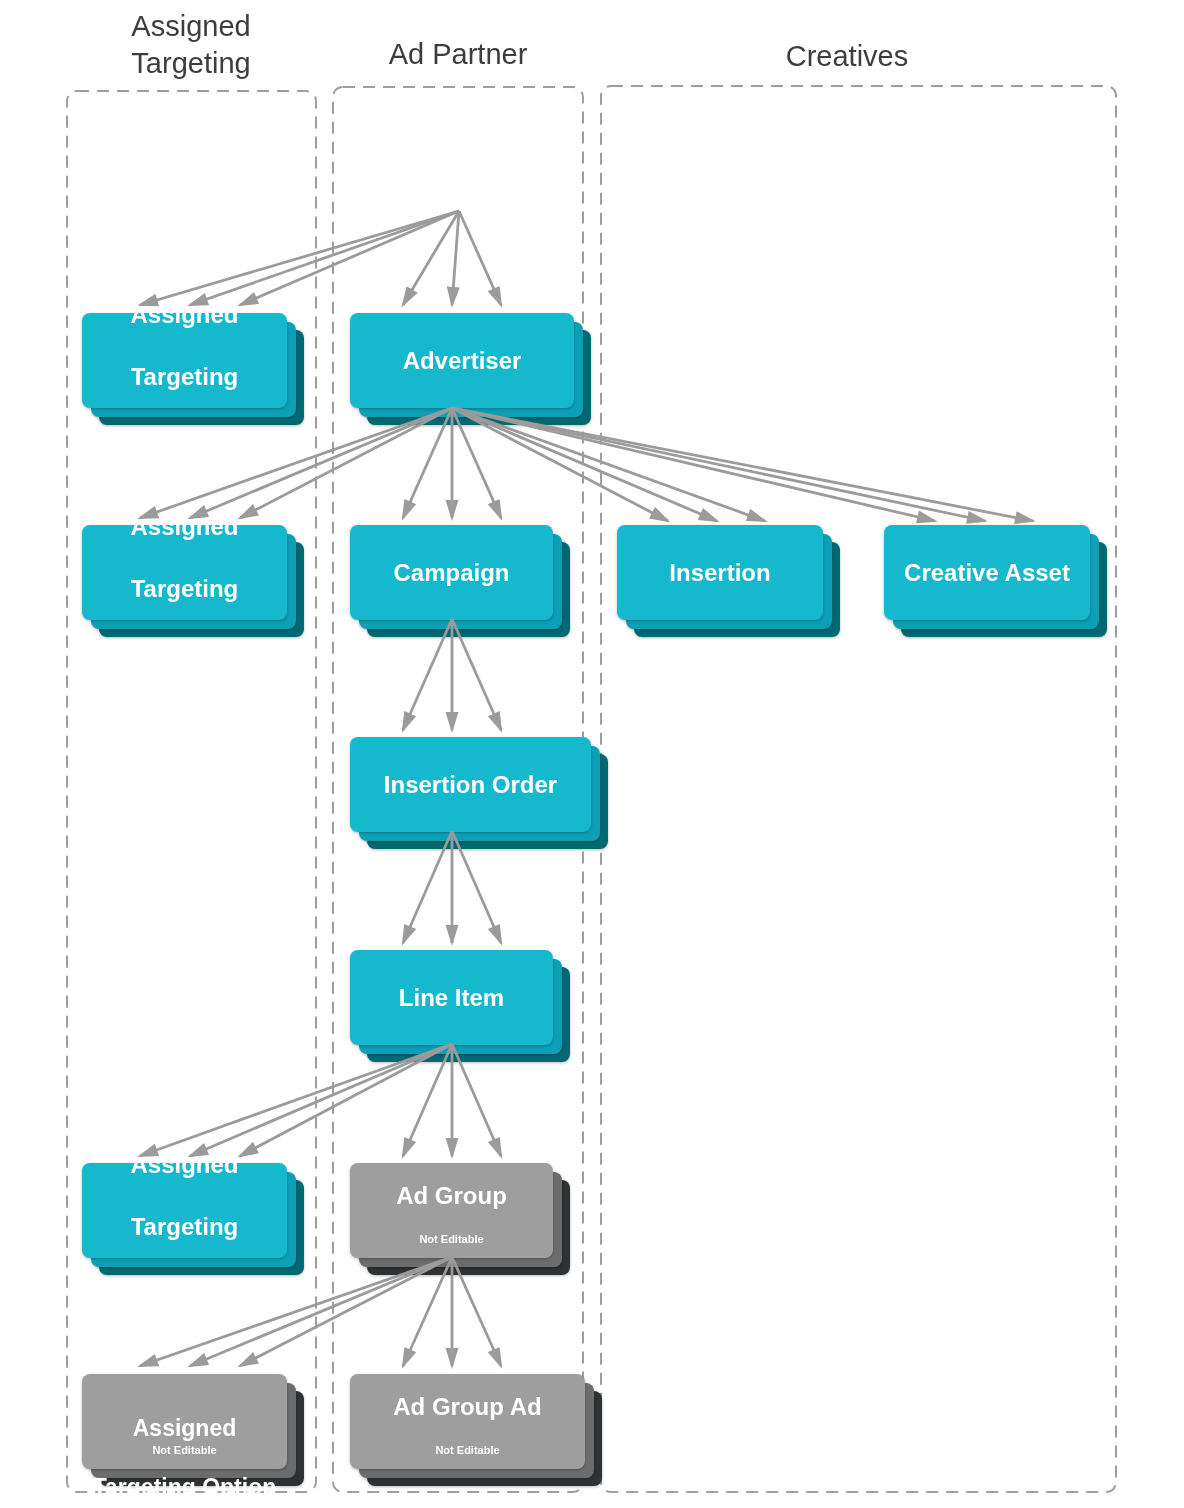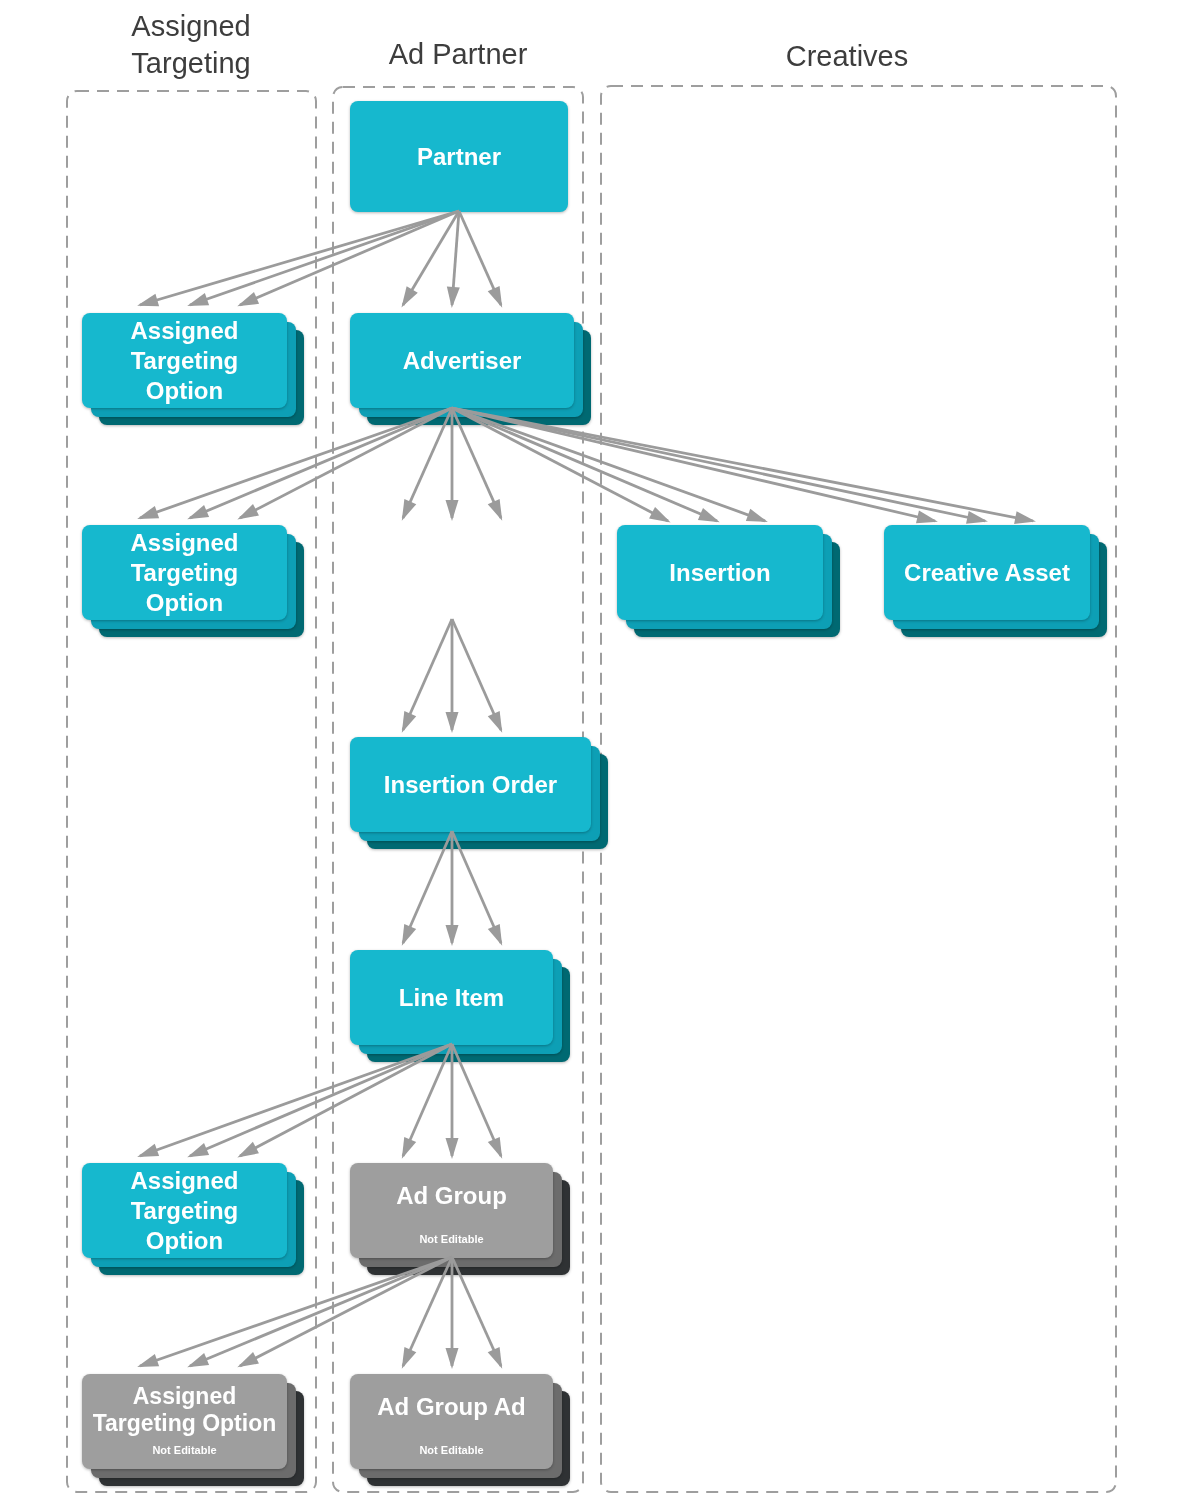--- a/index.html
+++ b/index.html
@@ -28,21 +28,21 @@
     display:flex;flex-direction:column;align-items:center;justify-content:center;
     color:var(--card-text);font-weight:bold;text-align:center;
   }
   .cyan .card{background:var(--card-cyan);}
   .cyan .l2{background:var(--card-cyan-mid);}
   .cyan .l3{background:var(--card-cyan-dark);}
   .gray .card{background:var(--card-gray);}
   .gray .l2{background:var(--card-gray-mid);}
   .gray .l3{background:var(--card-gray-dark);}
   .label{font-size:24px;line-height:30px;}
-  .label .line{display:block;}
+  .label .line{display:block;margin-top:32px;}
   .sub{font-size:11px;line-height:20px;}
   .has-sub .card{justify-content:flex-start;padding-top:18px;box-sizing:border-box;}
   .has-sub .sub{position:absolute;left:0;right:0;bottom:9px;}
   .tight .card{padding-top:9px;}
   .tight .label{font-size:23px;line-height:27px;}
 </style>
 </head>
 <body>
 
 <div class="canvas">
@@ -52,25 +52,20 @@
       <rect x="67" y="91" width="249" height="1401" rx="10"></rect>
       <rect x="333" y="87" width="250" height="1405" rx="10"></rect>
       <rect x="601" y="86" width="515" height="1406" rx="10"></rect>
     </g>
   </svg>
 
   <div class="col-title" style="left:91px;top:8px;width:200px;">Assigned Targeting</div>
   <div class="col-title" style="left:333px;top:36px;width:250px;">Ad Partner</div>
   <div class="col-title" style="left:600px;top:38px;width:494px;">Creatives</div>
 
-  <div class="node cyan" style="left:350px;top:101px;width:218px;height:111px;">
-    <div class="card">
-      <span class="label">Partner</span>
-    </div>
-  </div>
 
   <div class="node cyan" style="left:82px;top:313px;width:205px;height:95px;">
     <div class="stack-layer l3"></div>
     <div class="stack-layer l2"></div>
     <div class="card">
       <span class="label">
           <span class="line">Assigned</span>
           <span class="line">Targeting</span>
           <span class="line">Option</span>
         </span>
@@ -90,20 +85,27 @@
     <div class="stack-layer l2"></div>
     <div class="card">
       <span class="label">
           <span class="line">Assigned</span>
           <span class="line">Targeting</span>
           <span class="line">Option</span>
         </span>
     </div>
   </div>
 
+  <div class="node cyan" style="left:350px;top:525px;width:203px;height:95px;">
+    <div class="stack-layer l3"></div>
+    <div class="stack-layer l2"></div>
+    <div class="card">
+      <span class="label">Campaign</span>
+    </div>
+  </div>
 
   <div class="node cyan" style="left:617px;top:525px;width:206px;height:95px;">
     <div class="stack-layer l3"></div>
     <div class="stack-layer l2"></div>
     <div class="card">
       <span class="label">Insertion</span>
     </div>
   </div>
 
   <div class="node cyan" style="left:884px;top:525px;width:206px;height:95px;">
@@ -156,21 +158,21 @@
     <div class="stack-layer l2"></div>
     <div class="card">
       <span class="label">
           <span class="line">Assigned</span>
           <span class="line">Targeting Option</span>
         </span>
       <span class="sub">Not Editable</span>
     </div>
   </div>
 
-  <div class="node gray has-sub" style="left:350px;top:1374px;width:203px;height:95px;">
+  <div class="node gray has-sub" style="left:350px;top:1374px;width:203px;height:95px;padding-left:32px;">
     <div class="stack-layer l3"></div>
     <div class="stack-layer l2"></div>
     <div class="card">
       <span class="label">Ad Group Ad</span>
       <span class="sub">Not Editable</span>
     </div>
   </div>
 
   <svg class="layer-svg" width="1184" height="1508">
     <defs>

